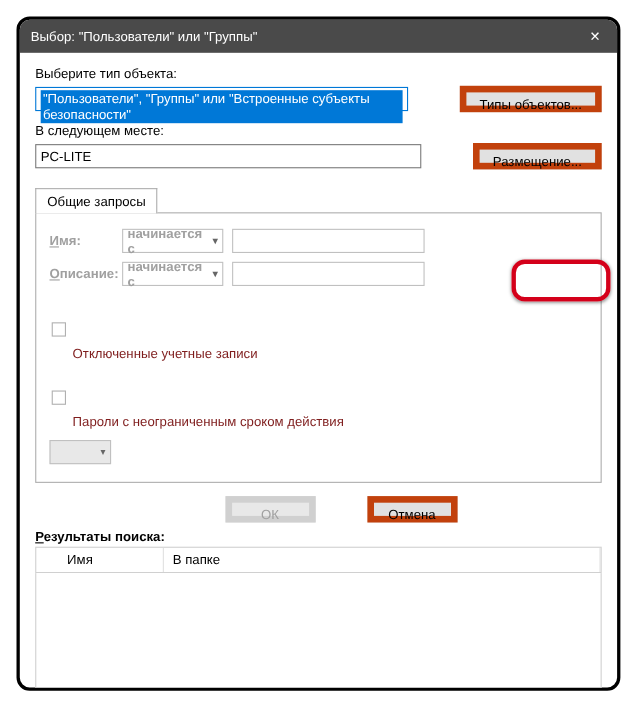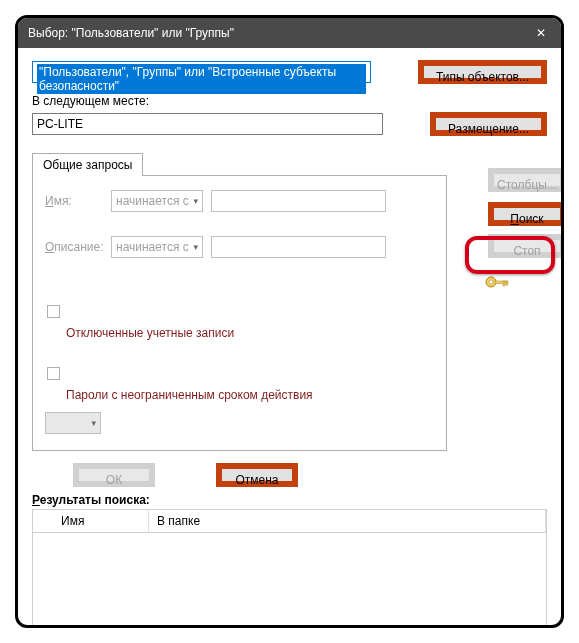--- a/index.html
+++ b/index.html
@@ -11,39 +11,39 @@
 .label-row { margin-bottom: 4px; }
 .field-row { display: flex; gap: 6px; margin-bottom: 10px; align-items: center; }
 .text-field { border: 1px solid #7a7a7a; height: 22px; padding: 2px 4px; background: #fff; }
 .text-field.selected { border: 1px solid #0078d7; background: #fff; }
 .sel-text { background: #0078d7; color: #fff; padding: 1px 2px; display: inline-block; }
 .btn { background: #e1e1e1; border: 6px solid #c2410c; height: 24px; padding: 0 12px; cursor: pointer; min-width: 100px; text-align: center; line-height: 22px; margin-left: 41px; }
 .btn.disabled { color: #a0a0a0; border-color: #d0d0d0; background: #e8e8e8; }
 .tab-area { margin-top: 6px; }
 .tab { display: inline-block; border: 1px solid #adadad; border-bottom: none; background: #fff; padding: 4px 10px; position: relative; top: 1px; z-index: 2; }
 .tab-panel { border: 1px solid #adadad; padding: 14px 12px 16px 12px; position: relative; min-height: 180px; }
-.query-row { display: flex; align-items: center; gap: 8px; margin-bottom: 24px; }
+.query-row { display: flex; align-items: center; gap: 8px; margin-bottom: 8px; font-weight: bold; }
 .qlabel { width: 58px; color: #a0a0a0; }
 .qlabel u { text-decoration: underline; }
 .combo { border: 1px solid #c0c0c0; height: 22px; width: 92px; display: flex; align-items: center; justify-content: space-between; padding: 0 4px; color: #a0a0a0; background: #fff; }
 .chev { font-size: 9px; color: #666; }
 .qinput { border: 1px solid #c0c0c0; height: 22px; width: 175px; background: #fff; }
 .chk-row { display: flex; align-items: center; gap: 6px; margin-bottom: 4px; margin-left: 2px; }
 .chk { width: 13px; height: 13px; border: 1px solid #b0b0b0; background: #fff; }
 .chk-label { color: #7f1d1d; margin-top: 44px; }
 .days-row { display: flex; align-items: center; gap: 8px; margin-top: 10px; }
 .days-label { color: #a0a0a0; }
 .days-combo { border: 1px solid #c0c0c0; width: 56px; height: 22px; background: #e8e8e8; display: flex; justify-content: flex-end; align-items: center; padding-right: 4px; }
 .side-container { display: flex; }
 .left-side { flex: 1; position: relative; }
 .right-side { width: 100px; display: flex; flex-direction: column; gap: 8px; padding-top: 22px; }
 .right-side .btn { min-width: 78px; width: 78px; padding: 0; }
 .highlight-ring { border: 4px solid #d4001a; border-radius: 12px; position: absolute; width: 90px; height: 38px; right: 6px; top: 218px; pointer-events: none; box-shadow: 0 1px 3px rgba(0,0,0,0.4); }
 .search-icon { margin-top: 4px; text-align: center; font-size: 20px; }
-.bottom-btns { display: flex; justify-content: flex-start; gap: 20px; margin-top: 12px; }
+.bottom-btns { display: flex; justify-content: center; gap: 6px; margin-top: 12px; }
 .bottom-btns .btn { min-width: 82px; width: 82px; }
 .results-label { margin-top: 6px; font-weight: bold; }
 .results-header { border: 1px solid #d0d0d0; border-bottom: 1px solid #d0d0d0; background: #fff; display: flex; margin-top: 2px; padding-left: 20px; }
 .results-header > div { padding: 4px 8px; border-right: 1px solid #e0e0e0; }
 .rh1 { width: 96px; }
 .rh2 { flex: 1; }
 .results-body { border: 1px solid #d0d0d0; border-top: none; height: 180px; background: #fff; }
 .keys-svg { width: 28px; height: 24px; }
 </style>
 </head>
@@ -52,20 +52,21 @@
 <div class="outer">
   <div class="titlebar">
     <span>Выбор: "Пользователи" или "Группы"</span>
     <div class="close-btn">
       <span>✕</span>
     </div>
   </div>
 
   <div class="content">
 
+    <div class="label-row">Выберите тип объекта:</div>
     <div class="field-row">
       <div class="text-field selected" style="flex:1">
         <span class="sel-text">"Пользователи", "Группы" или "Встроенные субъекты безопасности"</span>
       </div>
       <div class="btn">Типы объектов...</div>
     </div>
 
     <div class="label-row">В следующем месте:</div>
     <div class="field-row">
       <div class="text-field" style="flex:1; padding-top:3px;">PC-LITE</div>
@@ -108,34 +109,20 @@
             <div class="days-row">
               <div class="days-combo">
                 <span class="chev">▾</span>
               </div>
             </div>
 
           </div>
         </div>
       </div>
 
-      <div class="right-side">
-        <div class="btn disabled">Столбцы...</div>
-        <div class="btn" style="margin-top:2px"><u>П</u>оиск</div>
-        <div class="btn disabled">Стоп</div>
-        <div class="search-icon">
-          <svg class="keys-svg" viewBox="0 0 28 24">
-            <circle cx="8" cy="12" r="5" fill="#f0d060" stroke="#b08020" stroke-width="1"></circle>
-            <circle cx="8" cy="12" r="2" fill="#fff" stroke="#b08020" stroke-width="0.5"></circle>
-            <rect x="12" y="11" width="12" height="2.5" fill="#f0d060" stroke="#b08020" stroke-width="0.5"></rect>
-            <rect x="20" y="11" width="2" height="5" fill="#f0d060" stroke="#b08020" stroke-width="0.5"></rect>
-            <rect x="23" y="11" width="2" height="4" fill="#f0d060" stroke="#b08020" stroke-width="0.5"></rect>
-          </svg>
-        </div>
-      </div>
     </div>
 
     <div class="bottom-btns">
       <div class="btn disabled">ОК</div>
       <div class="btn">Отмена</div>
     </div>
 
     <div class="results-label"><u>Р</u>езультаты поиска:</div>
     <div class="results-header">
       <div class="rh1">Имя</div>

